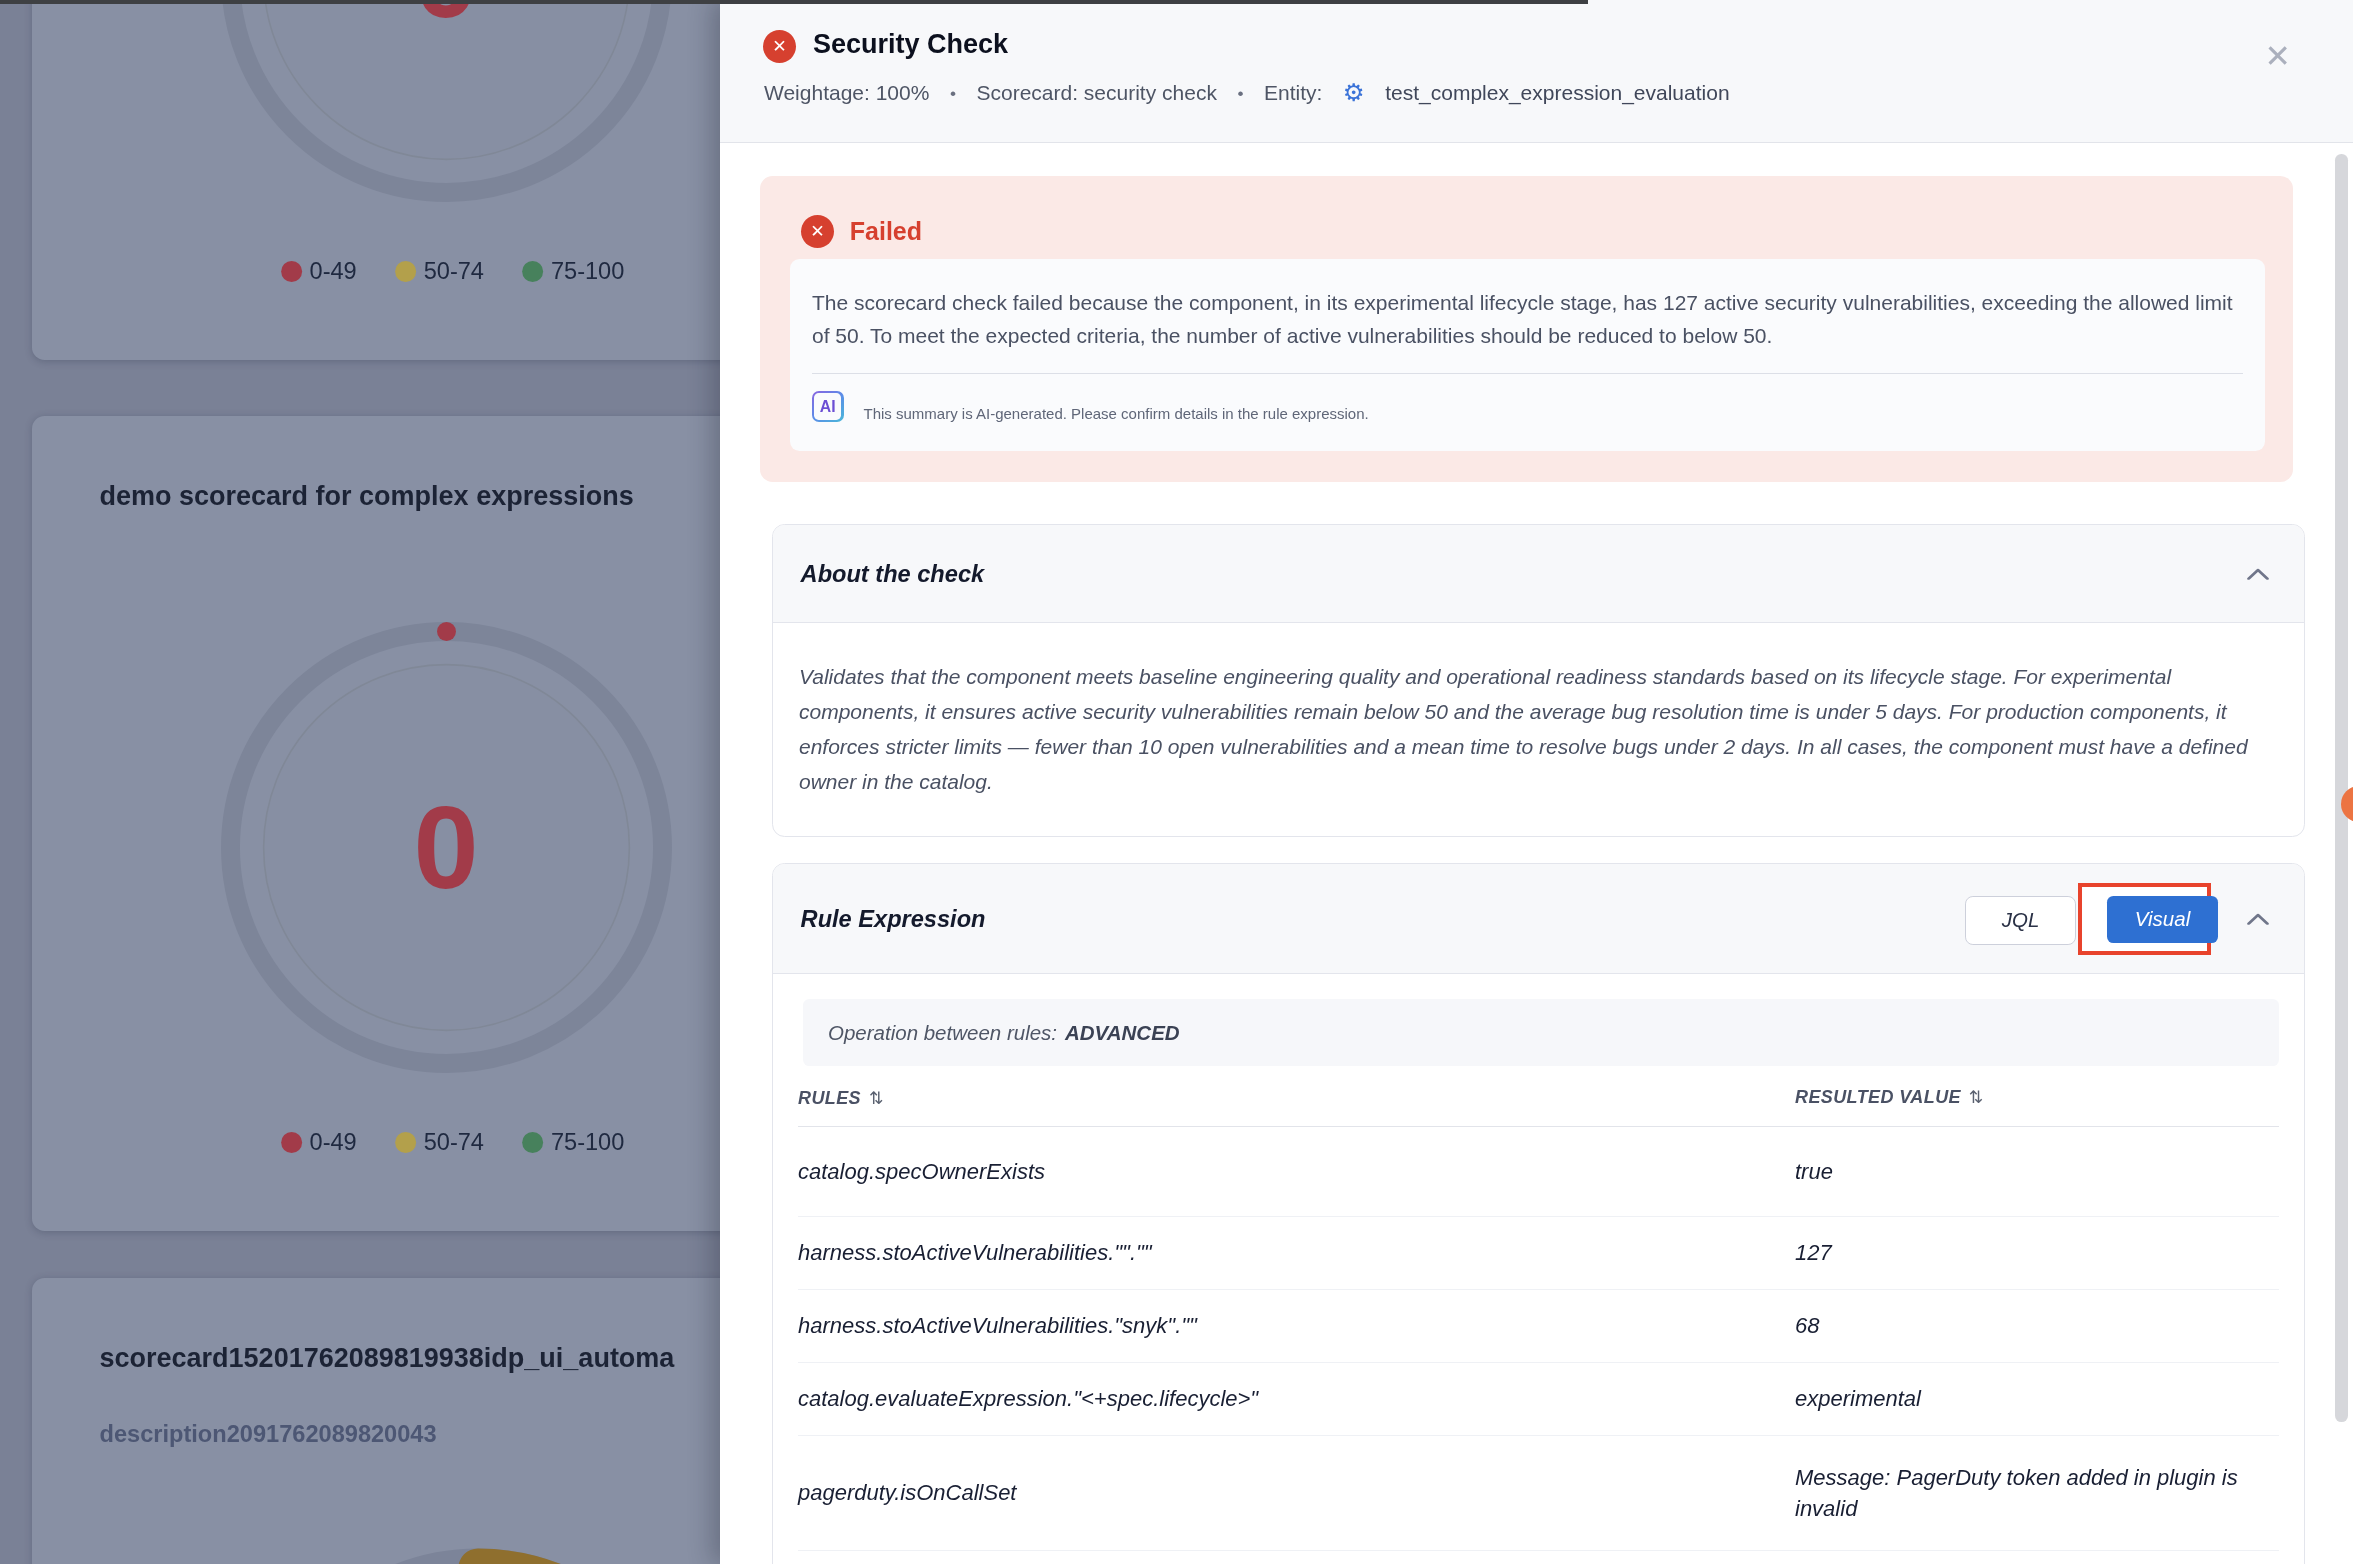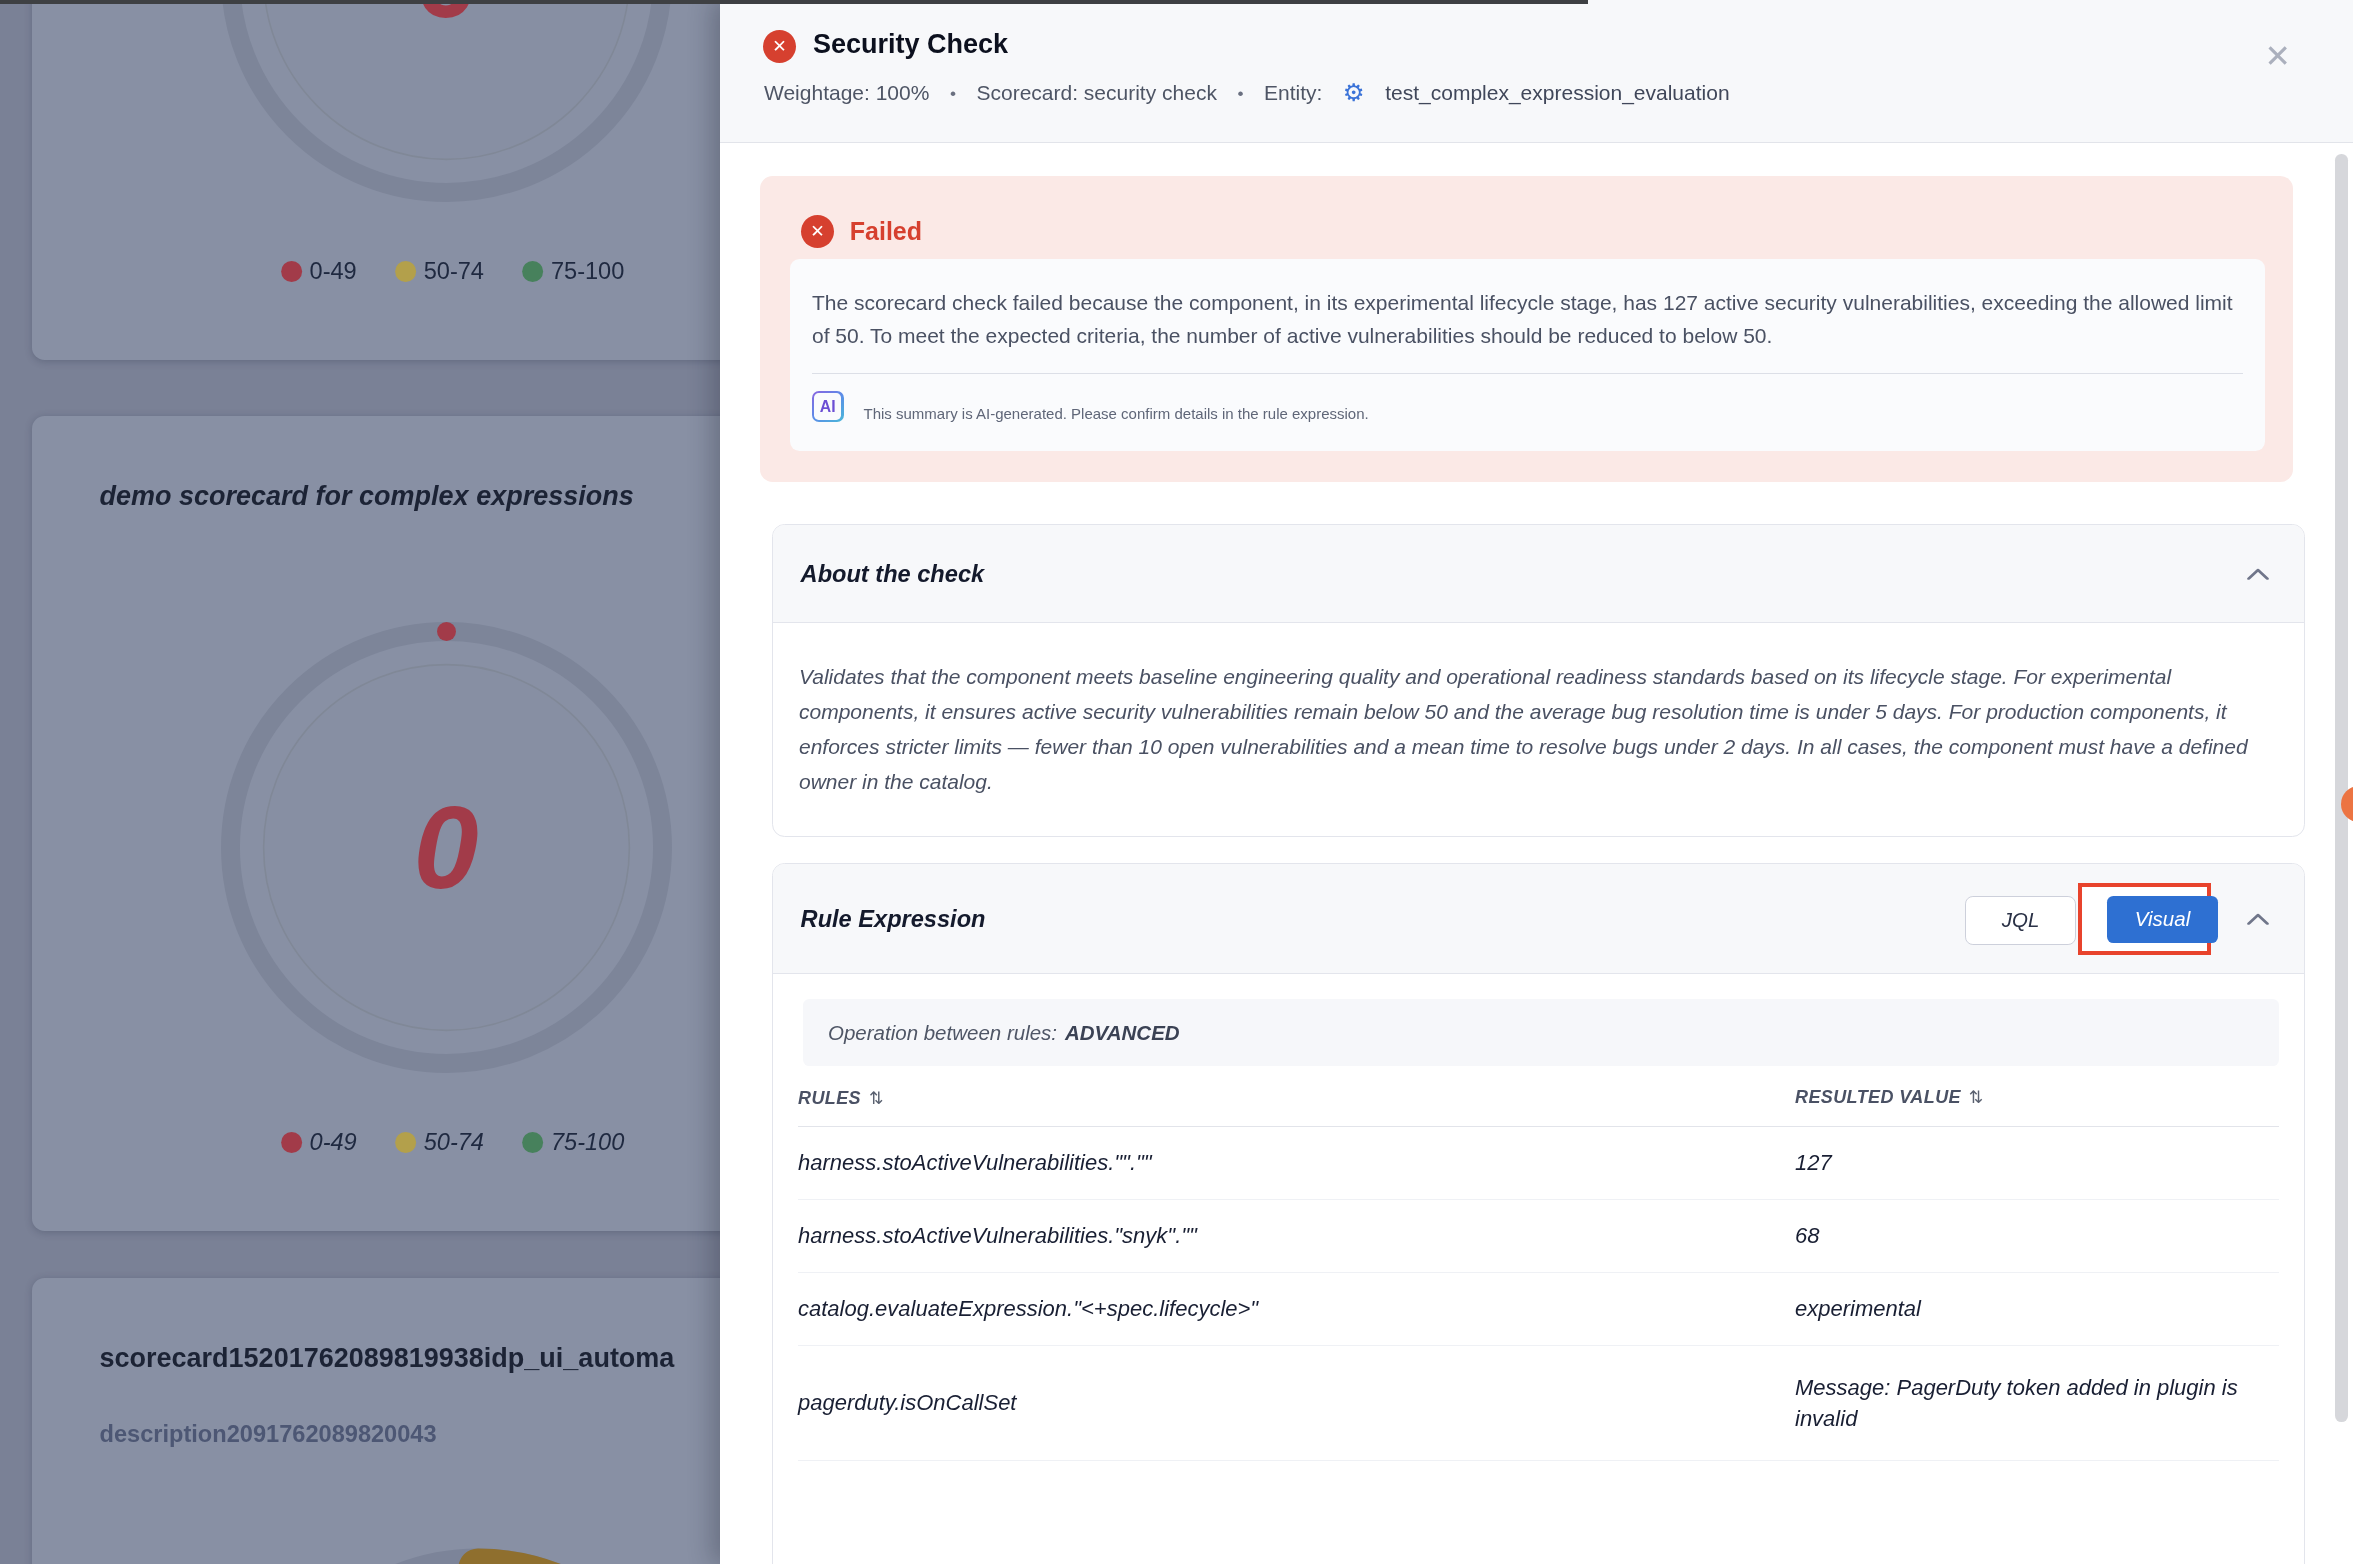--- a/index.html
+++ b/index.html
@@ -106,21 +106,21 @@
           <span class="legend-dot dot-yellow"></span>
           <span class="legend-label">50-74</span>
         </div>
         <div class="legend-item">
           <span class="legend-dot dot-green"></span>
           <span class="legend-label">75-100</span>
         </div>
       </div>
     </div>
 
-    <div class="bg-card" style="top:416px;font-style:italic;">
+    <div class="bg-card" style="top:416px;">
       <div class="bg-card-title">demo scorecard for complex expressions</div>
       <div class="gauge-wrap">
         <svg width="473" height="473" viewBox="0 0 600 600">
           <circle cx="300" cy="300" r="274" fill="none" stroke="#7D8599" stroke-width="24"></circle>
           <circle cx="300" cy="300" r="232" fill="#878FA3" stroke="#808897" stroke-width="2"></circle>
           <circle cx="300" cy="26" r="12" fill="#A23B49"></circle>
         </svg>
         <div class="gauge-value">0</div>
       </div>
       <div class="legend">
@@ -224,20 +224,24 @@
           <div class="col1 t-head">
             <span>RULES</span>
             <span class="sort-glyph">⇅</span>
           </div>
           <div class="col2 t-head">
             <span>RESULTED VALUE</span>
             <span class="sort-glyph">⇅</span>
           </div>
         </div>
 
+        <div class="t-row h114">
+          <div class="col1">catalog.specOwnerExists</div>
+          <div class="col2">true</div>
+        </div>
         <div class="t-row h92">
           <div class="col1">harness.stoActiveVulnerabilities."".""</div>
           <div class="col2">127</div>
         </div>
         <div class="t-row h92">
           <div class="col1">harness.stoActiveVulnerabilities."snyk".""</div>
           <div class="col2">68</div>
         </div>
         <div class="t-row h92">
           <div class="col1">catalog.evaluateExpression."&lt;+spec.lifecycle&gt;"</div>

